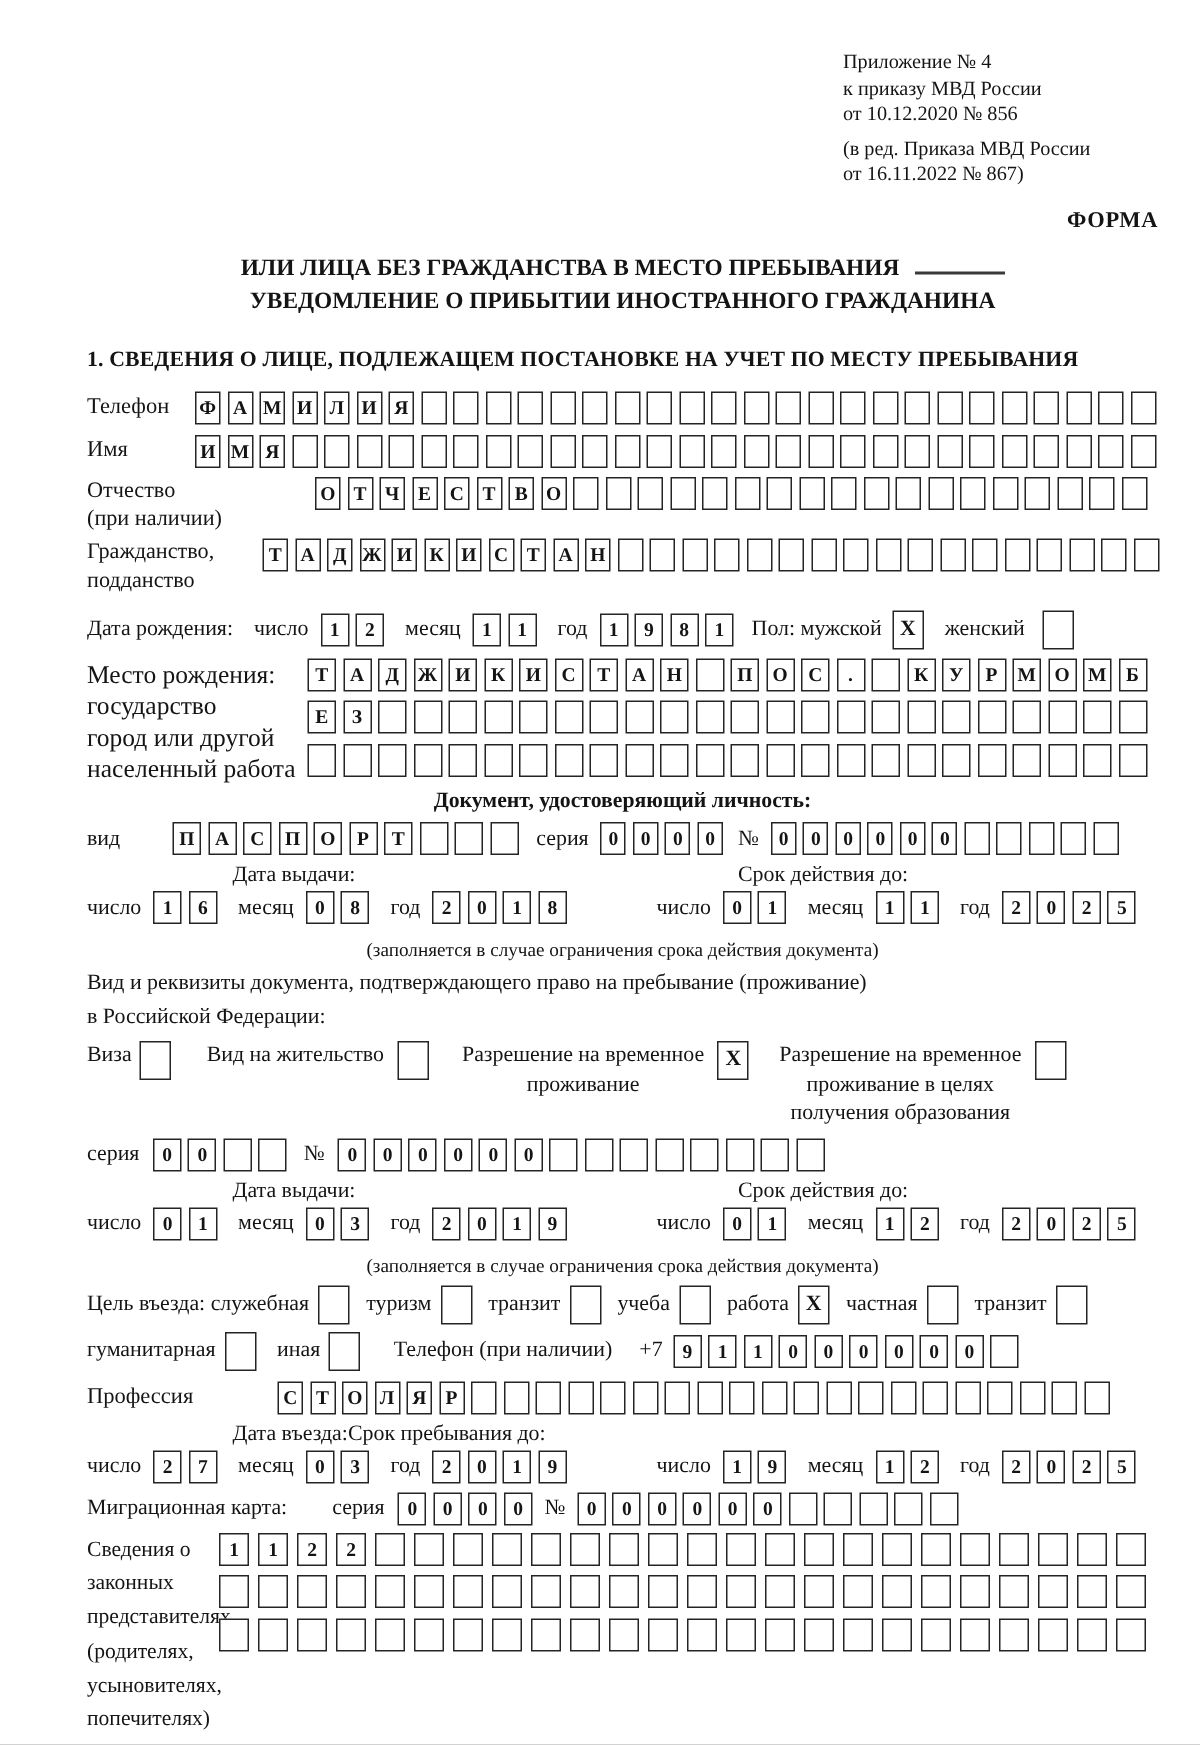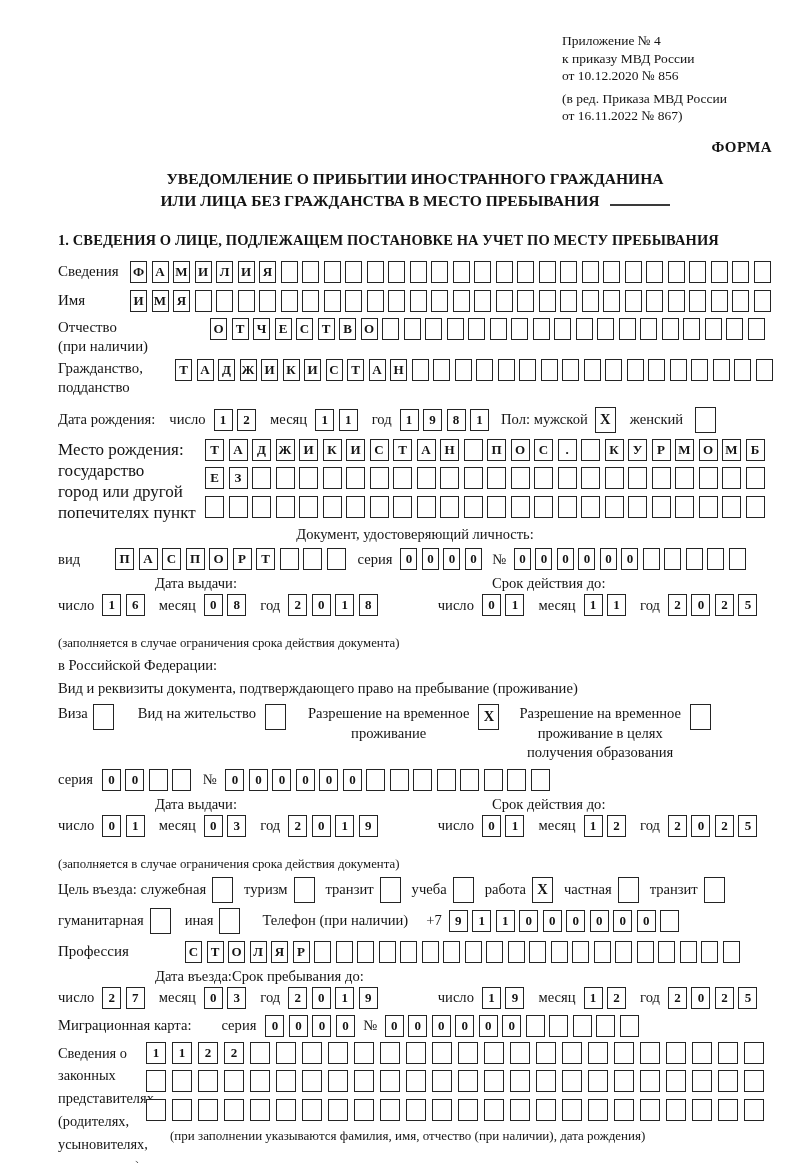--- a/index.html
+++ b/index.html
@@ -31,21 +31,21 @@
   .x { gap:6px; } .x .cell { width:20px; }
   .cb .cell { width:21px; height:26px; line-height:23px; font-size:14.5px; }
   .stack { display:flex; flex-direction:column; }
   .stack .cells { margin-bottom:6.5px; }
   
   .dates-hdr { display:flex; font-size:14.6px; margin-top:5px; }
   .dates-row { display:flex; align-items:center; margin-top:2px; font-size:14.6px; }
   .dg { display:inline-flex; align-items:center; }
   .dlbl { margin-right:8px; }
   .dmid { margin-left:14px; margin-right:8px; }
-  .note { font-size:12.8px; text-align:left; margin-top:20px; }
+  .note { font-size:12.8px; text-align:center; margin-top:10px; }
   .intro { font-size:14.6px; margin-top:6px; }
   
   .permit-row { display:flex; align-items:flex-start; margin-top:7px; font-size:14.6px; line-height:19.5px; }
   .permit-opt { display:flex; align-items:flex-start; }
   .permit-opt .olbl { text-align:center; }
   .opt-box { margin-left:9px; margin-top:0; }
   
   .purpose-row { display:flex; align-items:center; margin-top:5px; font-size:14.6px; flex-wrap:nowrap; }
   .po { display:inline-flex; align-items:center; }
   .po .cells { margin-left:6px; }
@@ -60,28 +60,28 @@
     <div>Приложение № 4</div>
     <div>к приказу МВД России</div>
     <div>от 10.12.2020 № 856</div>
     <div class="gap"></div>
     <div>(в ред. Приказа МВД России</div>
     <div>от 16.11.2022 № 867)</div>
   </div>
   <div class="form-label">ФОРМА</div>
 
   <div class="title">
+    <div><span>ИЛИ ЛИЦА БЕЗ ГРАЖДАНСТВА В МЕСТО ПРЕБЫВАНИЯ</span><span class="blank-underline"></span></div>
     <div>УВЕДОМЛЕНИЕ О ПРИБЫТИИ ИНОСТРАННОГО ГРАЖДАНИНА</div>
-    <div><span>ИЛИ ЛИЦА БЕЗ ГРАЖДАНСТВА В МЕСТО ПРЕБЫВАНИЯ</span><span class="blank-underline"></span></div>
   </div>
 
   <div class="sec-heading">1. СВЕДЕНИЯ О ЛИЦЕ, ПОДЛЕЖАЩЕМ ПОСТАНОВКЕ НА УЧЕТ ПО МЕСТУ ПРЕБЫВАНИЯ</div>
 
   <div class="row" style="margin-top:12px">
-    <span class="lbl" style="width:72px">Сведения</span>
+    <span class="lbl" style="width:72px">Телефон</span>
     <span class="cells">
         <span class="cell">Ф</span>
         <span class="cell">А</span>
         <span class="cell">М</span>
         <span class="cell">И</span>
         <span class="cell">Л</span>
         <span class="cell">И</span>
         <span class="cell">Я</span>
         <span class="cell"></span>
         <span class="cell"></span>
@@ -244,21 +244,21 @@
     <span class="cells cb" style="margin-left:12px">
         <span class="cell"></span>
       </span>
   </div>
 
   <div class="row top" style="margin-top:6px">
     <span class="lbl" style="width:147px; font-size:17px; line-height:21px">
       <div>Место рождения:</div>
       <div>государство</div>
       <div>город или другой</div>
-      <div>попечителях пункт</div>
+      <div>населенный работа</div>
     </span>
     <span class="stack">
       <span class="cells w">
           <span class="cell">Т</span>
           <span class="cell">А</span>
           <span class="cell">Д</span>
           <span class="cell">Ж</span>
           <span class="cell">И</span>
           <span class="cell">К</span>
           <span class="cell">И</span>
@@ -328,21 +328,21 @@
           <span class="cell"></span>
           <span class="cell"></span>
           <span class="cell"></span>
           <span class="cell"></span>
           <span class="cell"></span>
           <span class="cell"></span>
         </span>
     </span>
   </div>
 
-  <div style="text-align:center; font-weight:normal; font-size:14.5px; margin-top:2px">Документ, удостоверяющий личность:</div>
+  <div style="text-align:center; font-weight:bold; font-size:14.5px; margin-top:2px">Документ, удостоверяющий личность:</div>
 
   <div class="row" style="margin-top:5px; font-size:14.6px">
     <span class="lbl" style="width:57px">вид</span>
     <span class="cells w">
         <span class="cell">П</span>
         <span class="cell">А</span>
         <span class="cell">С</span>
         <span class="cell">П</span>
         <span class="cell">О</span>
         <span class="cell">Р</span>
@@ -413,22 +413,22 @@
       <span class="cells w">
           <span class="cell">2</span>
           <span class="cell">0</span>
           <span class="cell">2</span>
           <span class="cell">5</span>
         </span>
     </span>
   </div>
   <div class="note">(заполняется в случае ограничения срока действия документа)</div>
 
+  <div class="intro">Вид и реквизиты документа, подтверждающего право на пребывание (проживание)</div>
   <div class="intro">в Российской Федерации:</div>
-  <div class="intro">Вид и реквизиты документа, подтверждающего право на пребывание (проживание)</div>
 
   <div class="permit-row">
     <span class="permit-opt">
       <span>Виза</span>
       <span class="cells cb opt-box" style="margin-left:5px">
           <span class="cell"></span>
         </span>
     </span>
     <span class="permit-opt" style="margin-left:24px">
       <span>Вид на жительство</span>
@@ -787,17 +787,16 @@
           <span class="cell"></span>
           <span class="cell"></span>
           <span class="cell"></span>
           <span class="cell"></span>
           <span class="cell"></span>
           <span class="cell"></span>
           <span class="cell"></span>
           <span class="cell"></span>
           <span class="cell"></span>
         </span>
-      <span class="rep-note" style="margin-left:24px">(при заполнении указываются фамилия, имя, отчество (при наличии), дата рождения)</span>
     </span>
   </div>
 
 </div>
 
 </body></html>

